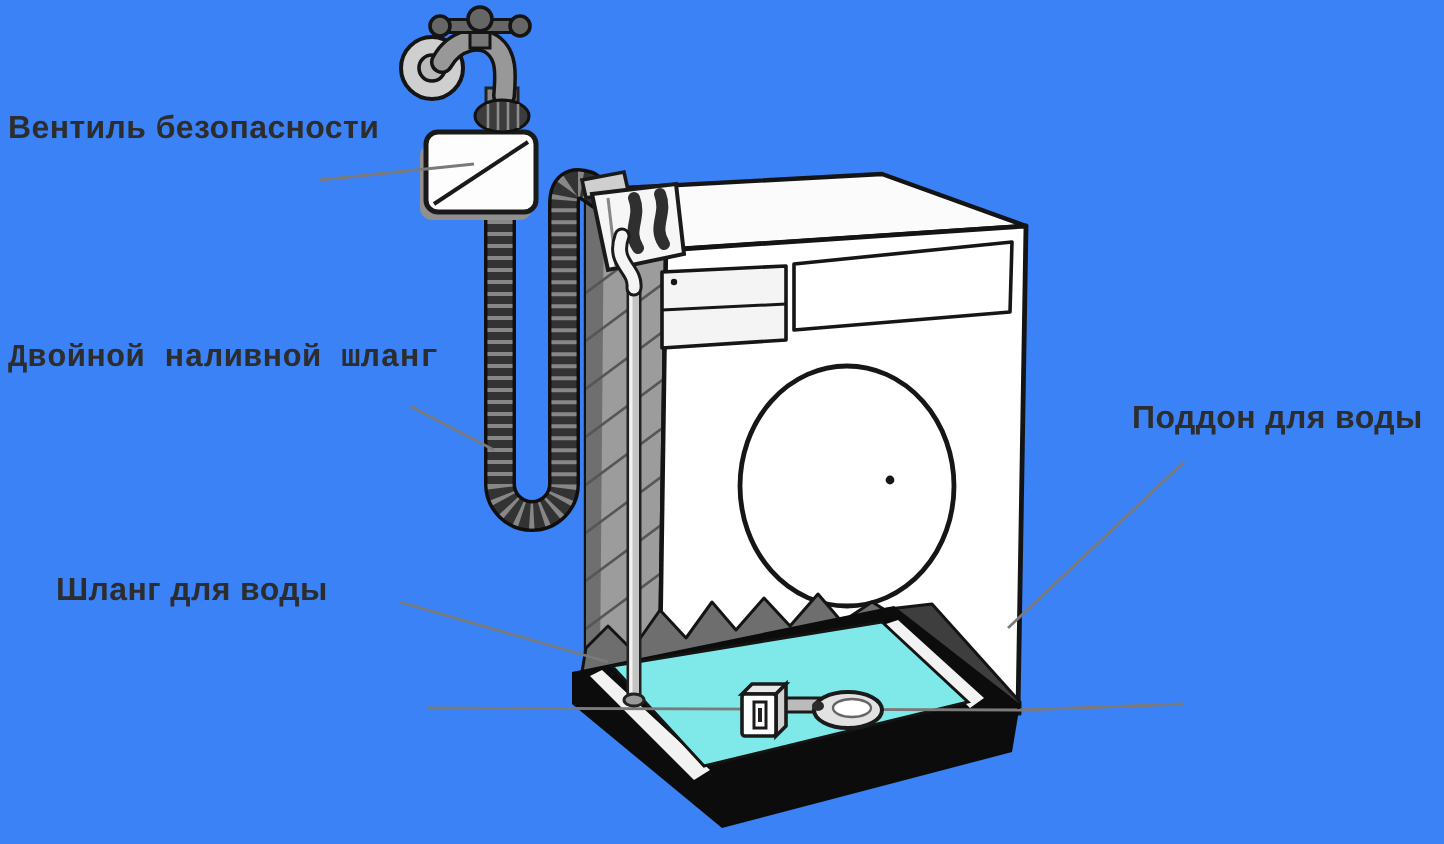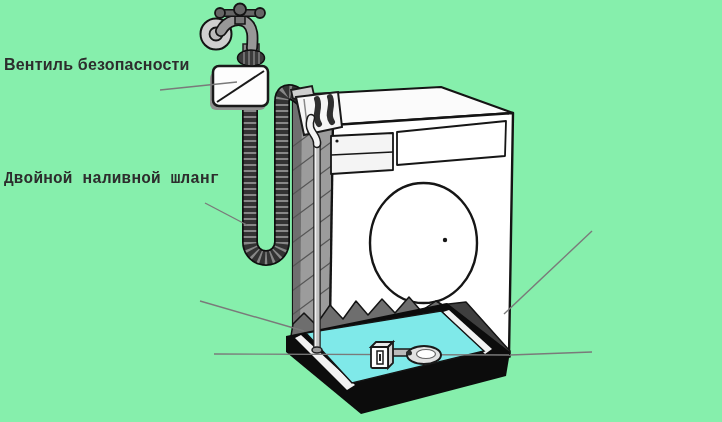--- a/index.html
+++ b/index.html
@@ -1,16 +1,16 @@
 <!DOCTYPE html>
 <html><head>
 <meta charset="utf-8">
 <style>
   html,body{margin:0;padding:0;background:#fff;}
-  #stage{position:relative;width:722px;height:422px;background:#86efac;overflow:hidden;
+  #stage{position:relative;width:722px;height:422px;background:#3b82f6;overflow:hidden;
          font-family:"Liberation Sans",sans-serif;text-align:center;}
   #art{position:absolute;left:0;top:0;}
   .lbl{position:absolute;font-weight:700;font-size:16px;line-height:1.15;color:#2d2d2d;
        letter-spacing:.2px;white-space:nowrap;}
   #lbl-safety{left:4px;top:56px;}
   #lbl-double{left:4px;top:170px;font-family:Liberation Mono, monospace;}
   #lbl-waterhose{left:28px;top:287px;}
   #lbl-micro{left:42px;top:338px;}
   #lbl-tray{left:566px;top:201px;}
   #lbl-float{left:594px;top:344px;}
@@ -148,13 +148,15 @@
     <g stroke-width="1.4" fill="none" stroke="#7a7a7a">
       <line x1="160" y1="90" x2="237" y2="82"></line>
       <line x1="205" y1="203" x2="247" y2="225"></line>
       <line x1="200" y1="301" x2="304" y2="331"></line>
       <line x1="592" y1="231" x2="504" y2="314"></line>
     </g>
   </svg>
 
   <div class="lbl" id="lbl-safety">Вентиль безопасности</div>
   <div class="lbl" id="lbl-double">Двойной наливной шланг</div>
+  <div class="lbl" id="lbl-waterhose">Шланг для воды</div>
+  <div class="lbl" id="lbl-tray">Поддон для воды</div>
 </div>
 
 </body></html>

